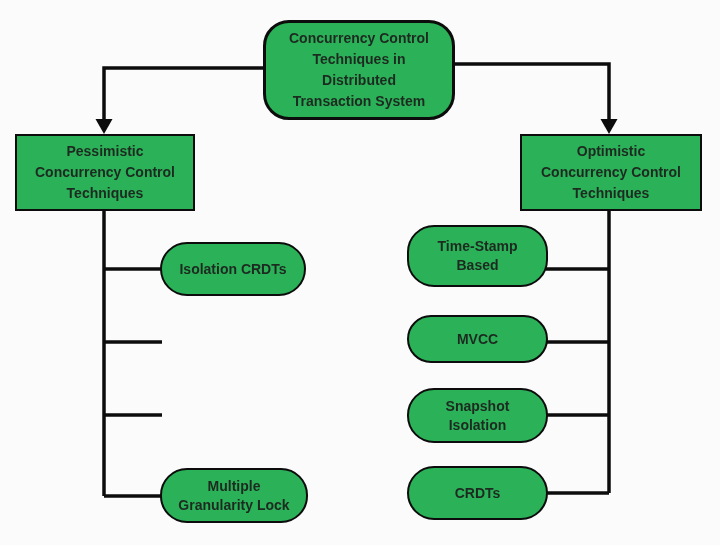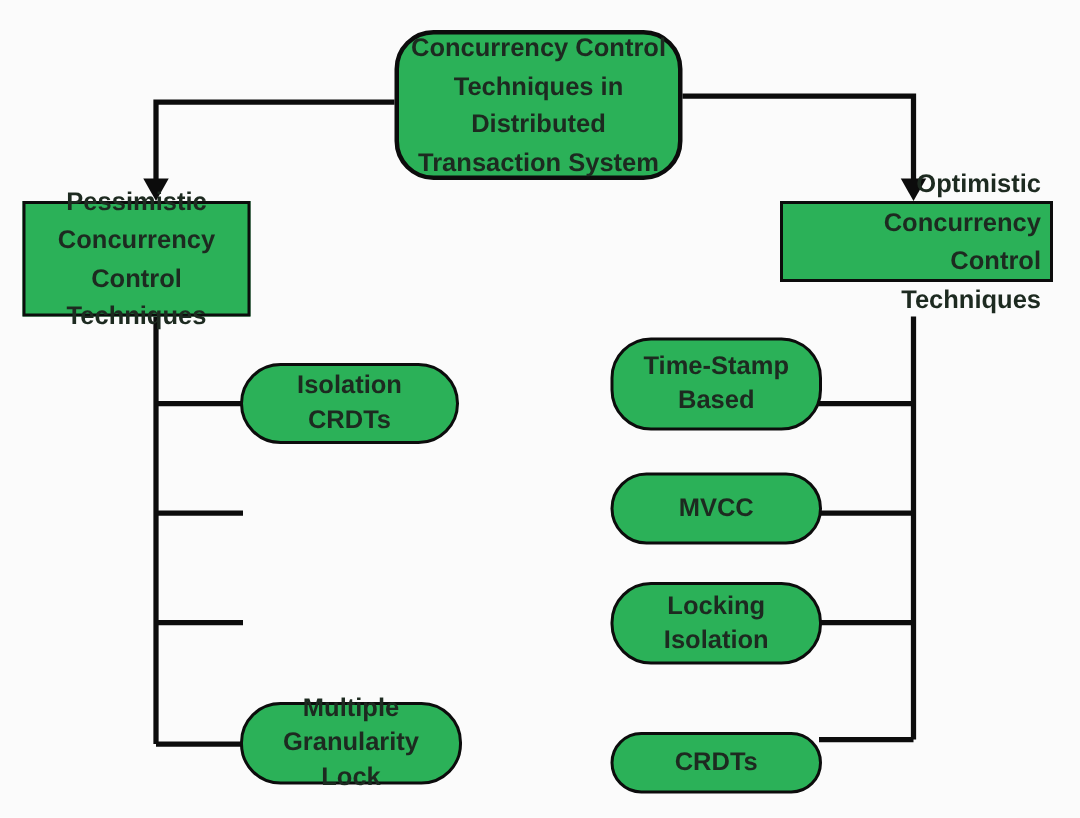--- a/index.html
+++ b/index.html
@@ -21,39 +21,39 @@
     box-sizing: border-box;
     background: #2bb158;
     border: 2.5px solid #0c0c0c;
     color: #1d2a20;
     display: flex;
     align-items: center;
     justify-content: center;
     text-align: center;
     white-space: pre-line;
     font-weight: 600;
-    font-size: 17px;
+    font-size: 14px;
     line-height: 1.45;
     padding: 2px 6px;
   }
   .node.root {
     left: 263px; top: 20px; width: 192px; height: 100px;
     border-radius: 26px; border-width: 3px; line-height: 1.5;
   }
-  .node.branch-left  { left: 15px;  top: 134px; width: 152px; height: 77px; line-height: 1.5; }
-  .node.branch-right { left: 520px; top: 134px; width: 182px; height: 54px; line-height: 1.5; text-align: right; }
+  .node.branch-left  { left: 15px;  top: 134px; width: 180px; height: 77px; line-height: 1.5; }
+  .node.branch-right { left: 520px; top: 134px; width: 182px; height: 77px; line-height: 1.5; }
   .node.pill { border-radius: 27px; line-height: 1.35; }
   .pill.l0 { left: 160px; top: 242px; width: 146px; height: 54px; }
   .pill.l1 { left: 160px; top: 315px; width: 146px; height: 54px; }
   .pill.l2 { left: 160px; top: 388px; width: 148px; height: 55px; }
   .pill.l3 { left: 160px; top: 468px; width: 148px; height: 55px; }
   .pill.r0 { left: 407px; top: 225px; width: 141px; height: 62px; }
   .pill.r1 { left: 407px; top: 315px; width: 141px; height: 48px; }
   .pill.r2 { left: 407px; top: 388px; width: 141px; height: 55px; }
-  .pill.r3 { left: 407px; top: 488px; width: 141px; height: 41px; }
+  .pill.r3 { left: 407px; top: 466px; width: 141px; height: 54px; }
 </style>
 </head>
 <body>
 
 <div class="stage">
 
   <svg class="connectors" viewBox="0 0 720 545" xmlns="http://www.w3.org/2000/svg">
     <g stroke="#0c0c0c" stroke-width="3.5" fill="none">
       <path d="M263 68 H104 V121"></path>
       <path d="M455 64 H609 V121"></path>
@@ -87,17 +87,17 @@
 Concurrency Control
 Techniques</div>
 
   <div class="node pill l0">Isolation CRDTs</div>
   <div class="node pill l3">Multiple
 Granularity Lock</div>
 
   <div class="node pill r0">Time-Stamp
 Based</div>
   <div class="node pill r1">MVCC</div>
-  <div class="node pill r2">Locking
+  <div class="node pill r2">Snapshot
 Isolation</div>
   <div class="node pill r3">CRDTs</div>
 
 </div>
 
 </body></html>

